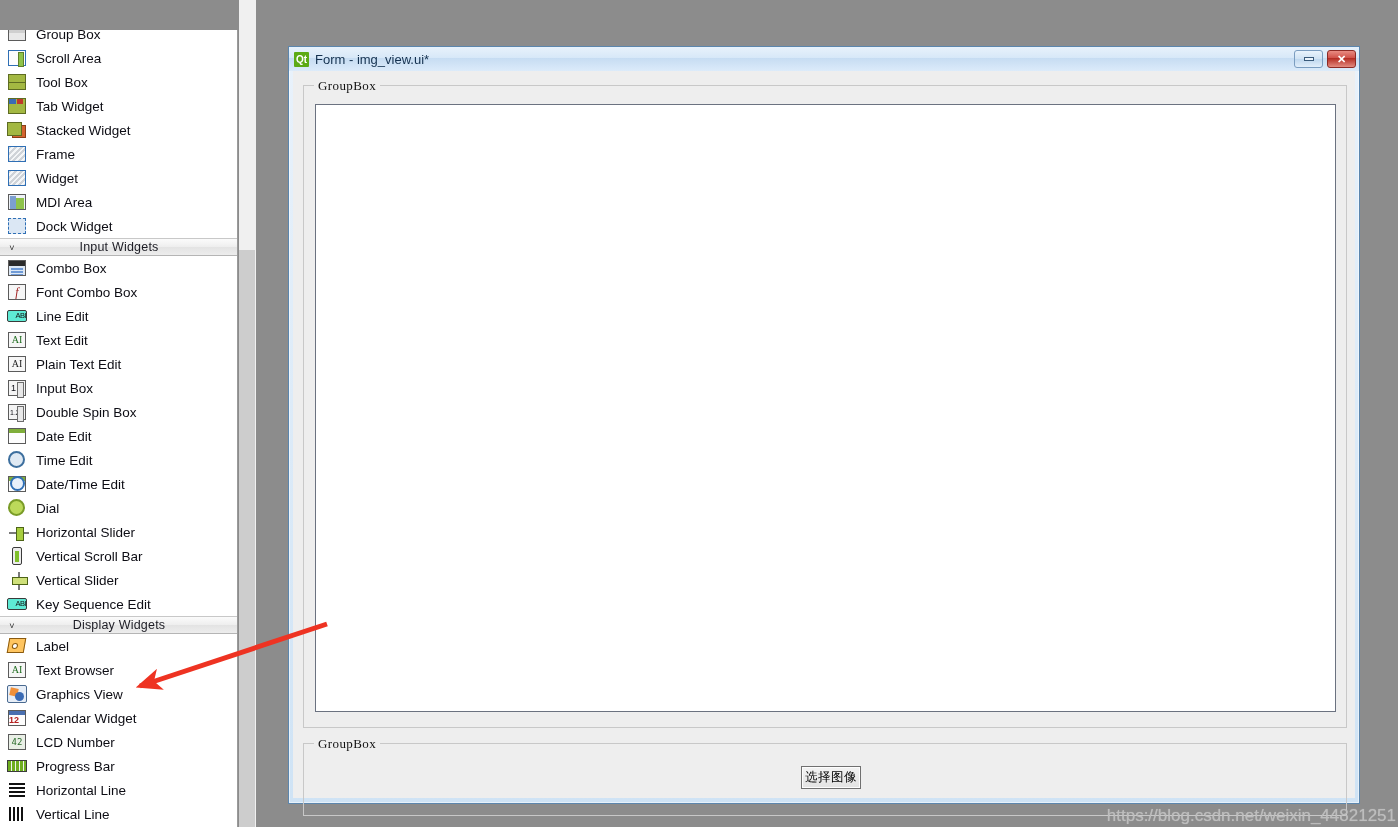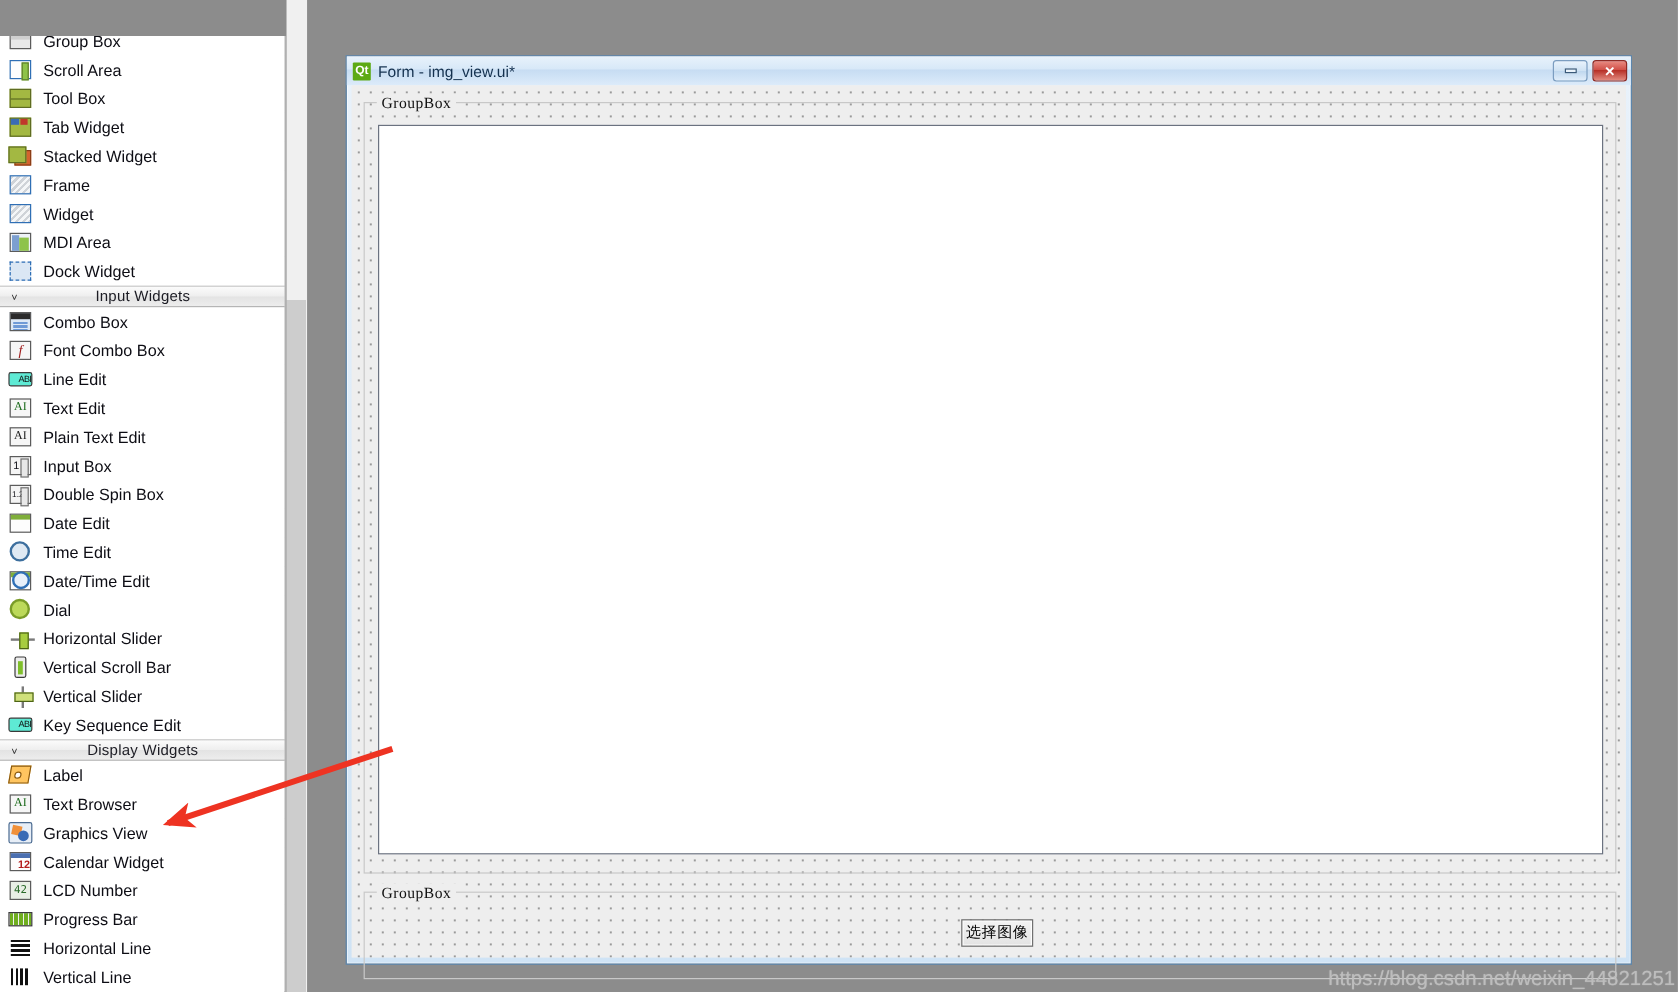--- a/index.html
+++ b/index.html
@@ -159,21 +159,21 @@
   }
   .ic-lcd {
     position: absolute; left: 2px; top: 1px; width: 18px; height: 16px;
     border: 1px solid #5b5b5b; background: #e9efe6;
     font-size: 9px; line-height: 14px; text-align: center; color: #2a6b2a;
     font-family: "DejaVu Sans Mono", monospace;
   }
   .ic-cal12 {
     position: absolute; left: 2px; top: 1px; width: 18px; height: 16px;
     border: 1px solid #5b5b5b; background: #fdfdfd;
-    font-size: 9px; line-height: 18px; text-align: right;
+    font-size: 9px; line-height: 18px; text-align: left;
     color: #b52020; font-weight: bold;
   }
   .ic-cal12::before {
     content: ""; position: absolute; left: 0; top: 0; right: 0; height: 4px;
     background: #4a6fb0;
   }
   .ic-tool {
     position: absolute; left: 2px; top: 1px; width: 18px; height: 16px;
     background: #a3b842; border: 1px solid #5e6c22;
   }

